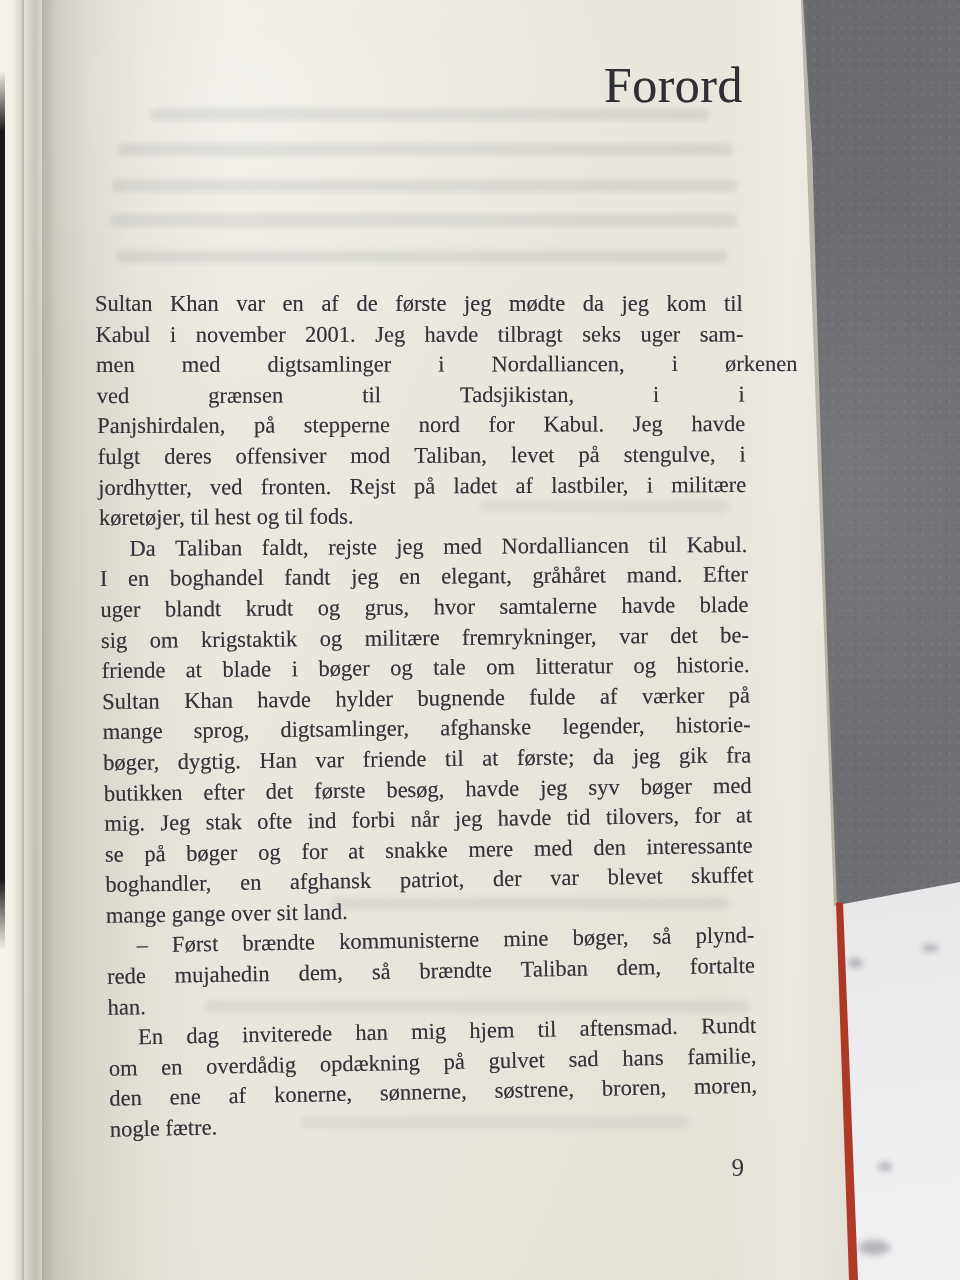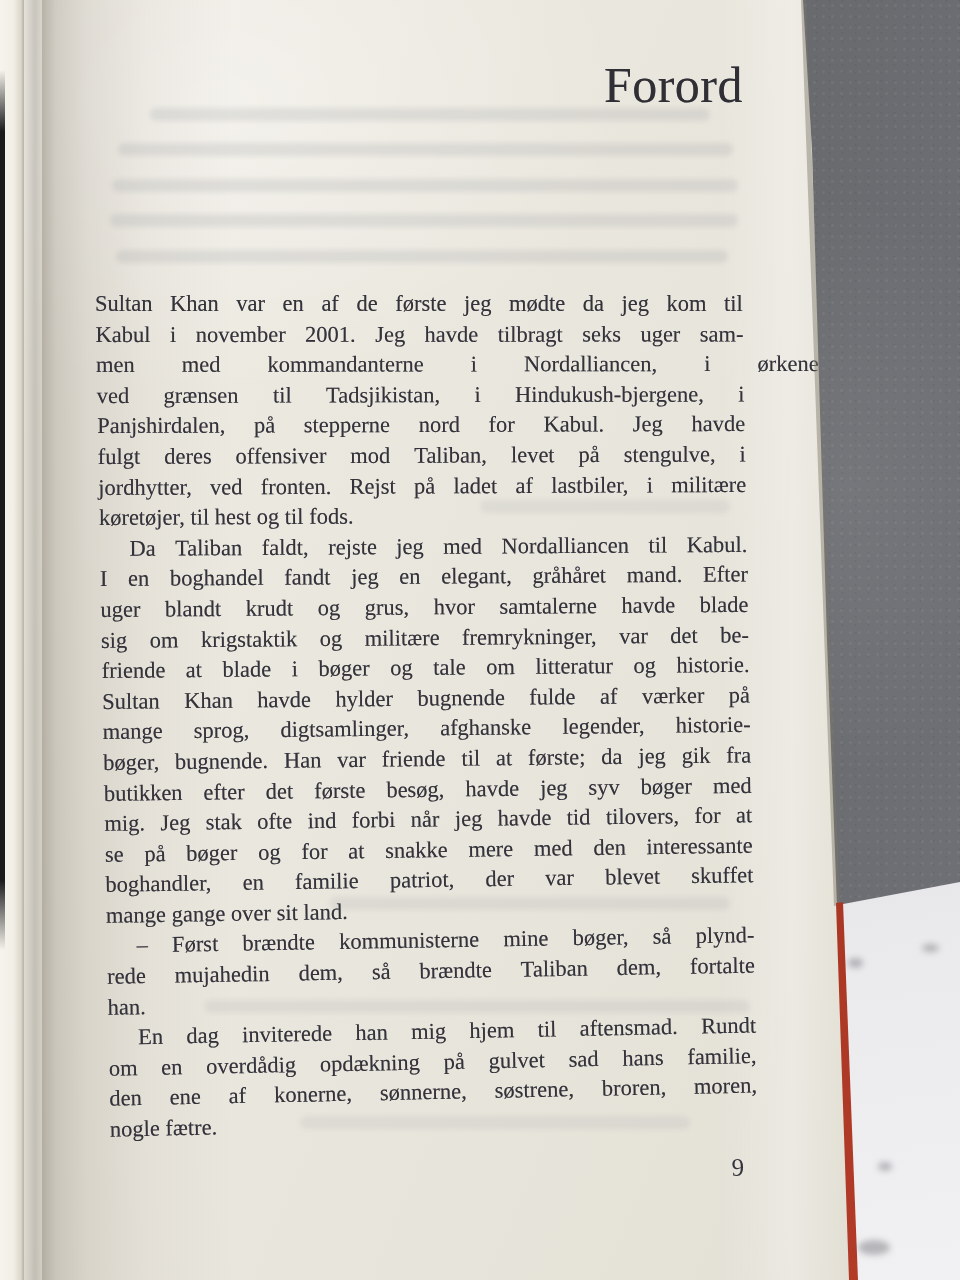--- a/index.html
+++ b/index.html
@@ -209,33 +209,32 @@
           <span>Jeg</span>
           <span>havde</span>
           <span>tilbragt</span>
           <span>seks</span>
           <span>uger</span>
           <span>sam-</span>
         </div>
         <div class="line j" style="transform: rotate(-0.09deg) translateX(1.1px); gap: 47px;">
           <span>men</span>
           <span>med</span>
-          <span>kommandanterne</span>
+          <span>digtsamlinger</span>
           <span>i</span>
           <span>Nordalliancen,</span>
           <span>i</span>
           <span>ørkenen</span>
         </div>
         <div class="line j" style="transform: rotate(-0.135deg) translateX(1.65px);">
           <span>ved</span>
           <span>grænsen</span>
           <span>til</span>
           <span>Tadsjikistan,</span>
           <span>i</span>
-          <span>Hindukush-bjergene,</span>
           <span>i</span>
         </div>
         <div class="line j" style="transform: rotate(-0.18deg) translateX(2.2px);">
           <span>Panjshirdalen,</span>
           <span>på</span>
           <span>stepperne</span>
           <span>nord</span>
           <span>for</span>
           <span>Kabul.</span>
           <span>Jeg</span>
@@ -337,21 +336,21 @@
         <div class="line j" style="transform: rotate(-0.63deg) translateX(7.7px);">
           <span>mange</span>
           <span>sprog,</span>
           <span>digtsamlinger,</span>
           <span>afghanske</span>
           <span>legender,</span>
           <span>historie-</span>
         </div>
         <div class="line j" style="transform: rotate(-0.675deg) translateX(8.25px);">
           <span>bøger,</span>
-          <span>bugnende.</span>
+          <span>dygtig.</span>
           <span>Han</span>
           <span>var</span>
           <span>friende</span>
           <span>til</span>
           <span>at</span>
           <span>første;</span>
           <span>da</span>
           <span>jeg</span>
           <span>gik</span>
           <span>fra</span>
@@ -392,21 +391,21 @@
           <span>at</span>
           <span>snakke</span>
           <span>mere</span>
           <span>med</span>
           <span>den</span>
           <span>interessante</span>
         </div>
         <div class="line j" style="transform: rotate(-0.855deg) translateX(10.45px);">
           <span>boghandler,</span>
           <span>en</span>
-          <span>familie</span>
+          <span>afghansk</span>
           <span>patriot,</span>
           <span>der</span>
           <span>var</span>
           <span>blevet</span>
           <span>skuffet</span>
         </div>
         <div class="line" style="transform: rotate(-0.9deg) translateX(11px);">mange gange over sit land.</div>
         <div class="line j ind" style="transform: rotate(-0.945deg) translateX(11.55px);">
           <span>–</span>
           <span>Først</span>

